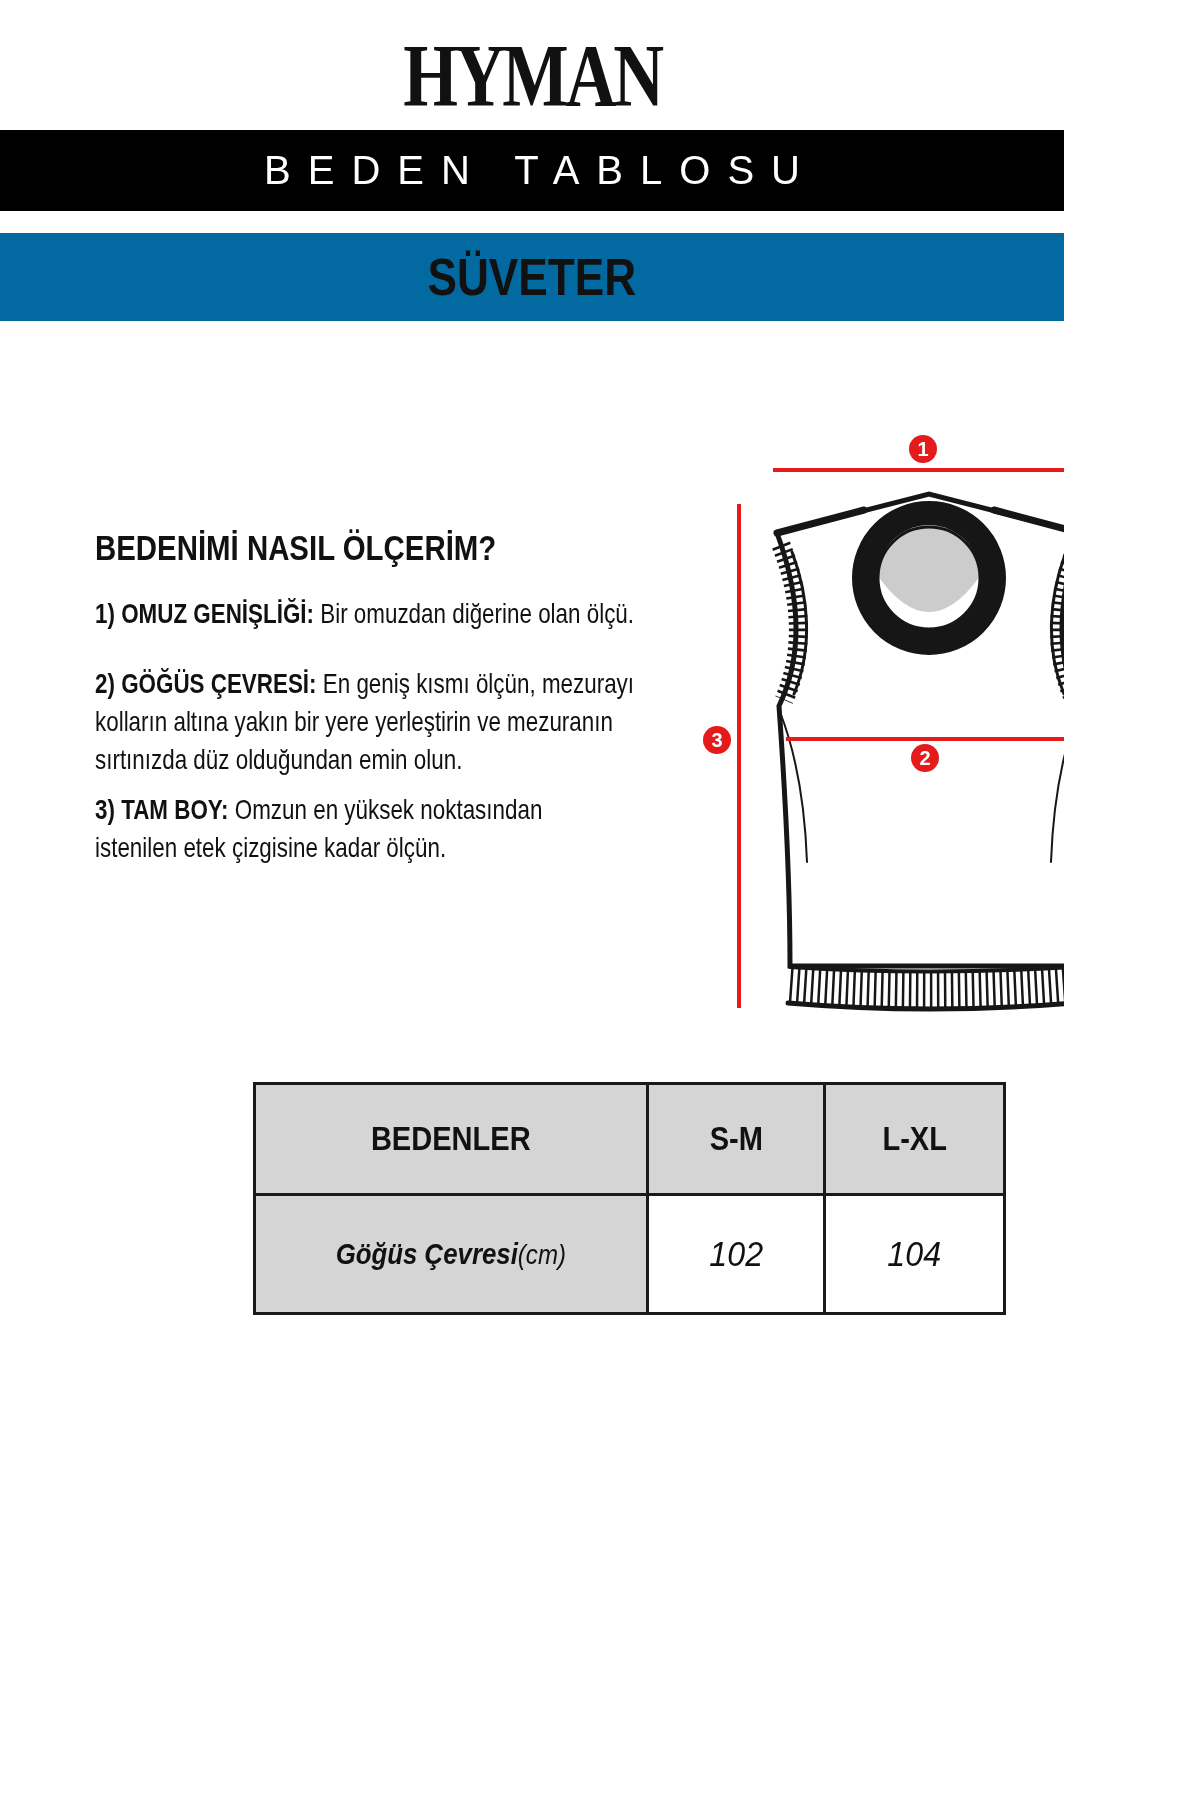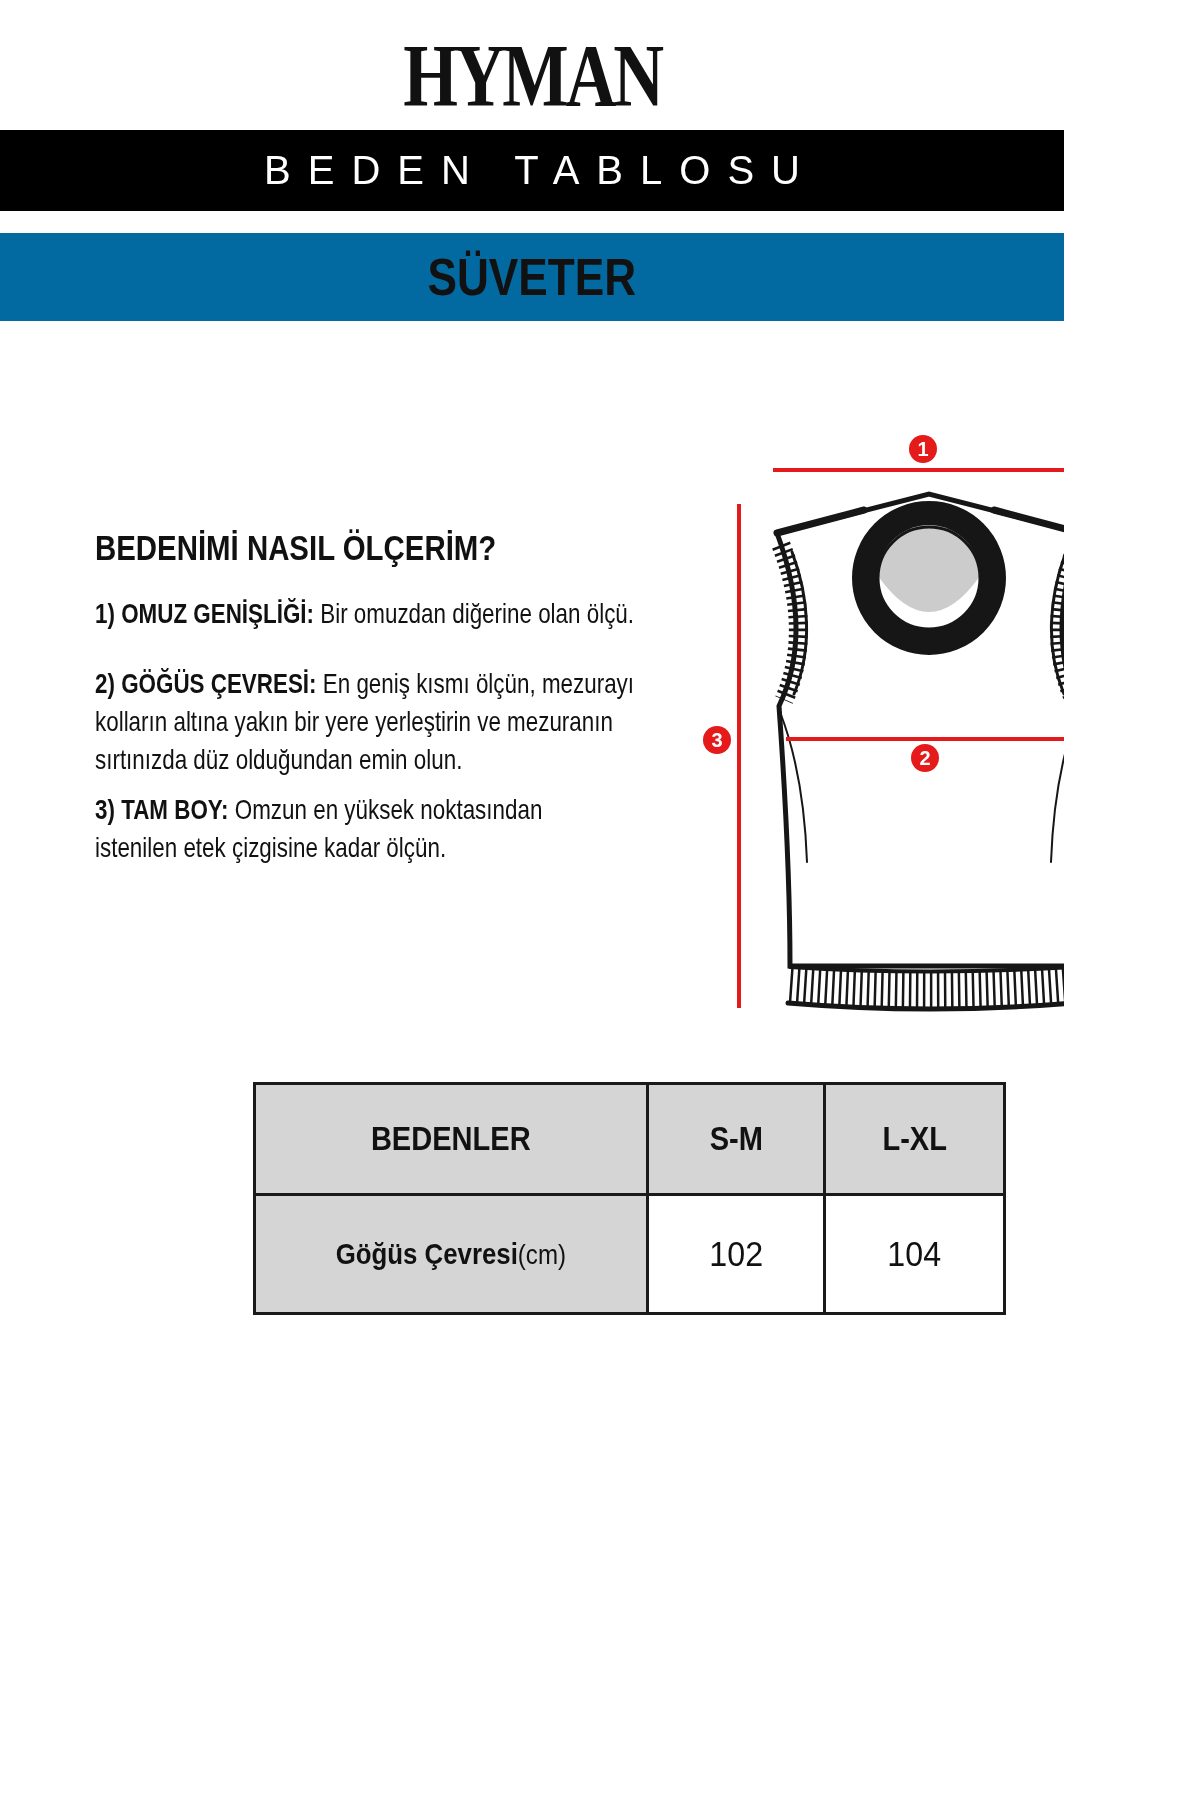--- a/index.html
+++ b/index.html
@@ -119,21 +119,21 @@
         <col style="width:393px">
         <col style="width:177px">
         <col style="width:180px">
       </colgroup>
     <tbody>
         <tr style="height:111px;">
       <td class="hdr"><span class="hdr-txt">BEDENLER</span></td>
       <td class="hdr"><span class="hdr-txt">S-M</span></td>
       <td class="hdr"><span class="hdr-txt">L-XL</span></td>
     </tr>
-    <tr style="height:119px;">
+    <tr style="height:119px;font-style:italic;">
       <td class="lblcell"><span class="lbl-wrap"><span class="lbl-b">Göğüs Çevresi</span><span class="lbl-n">(cm)</span></span></td>
       <td><span class="val">102</span></td>
       <td><span class="val">104</span></td>
     </tr>
   </tbody>
     </table>
 
 </div>
 
 </body></html>

